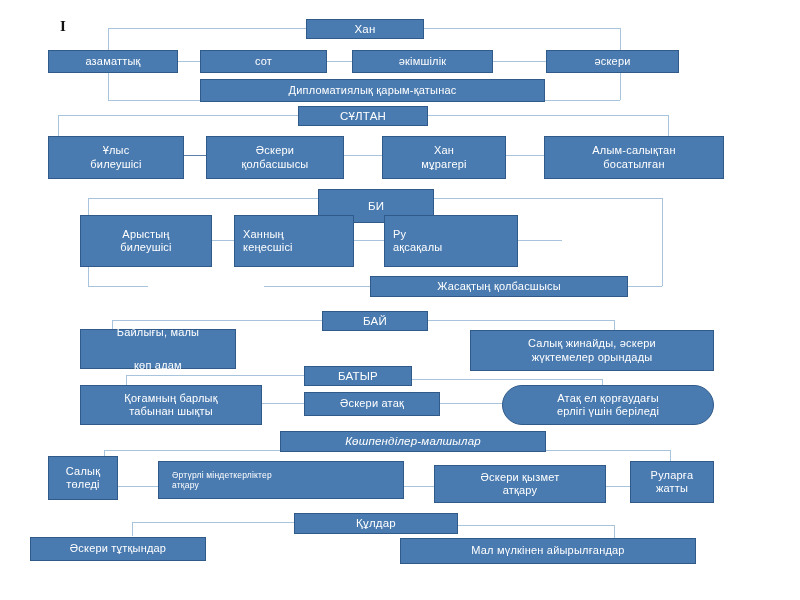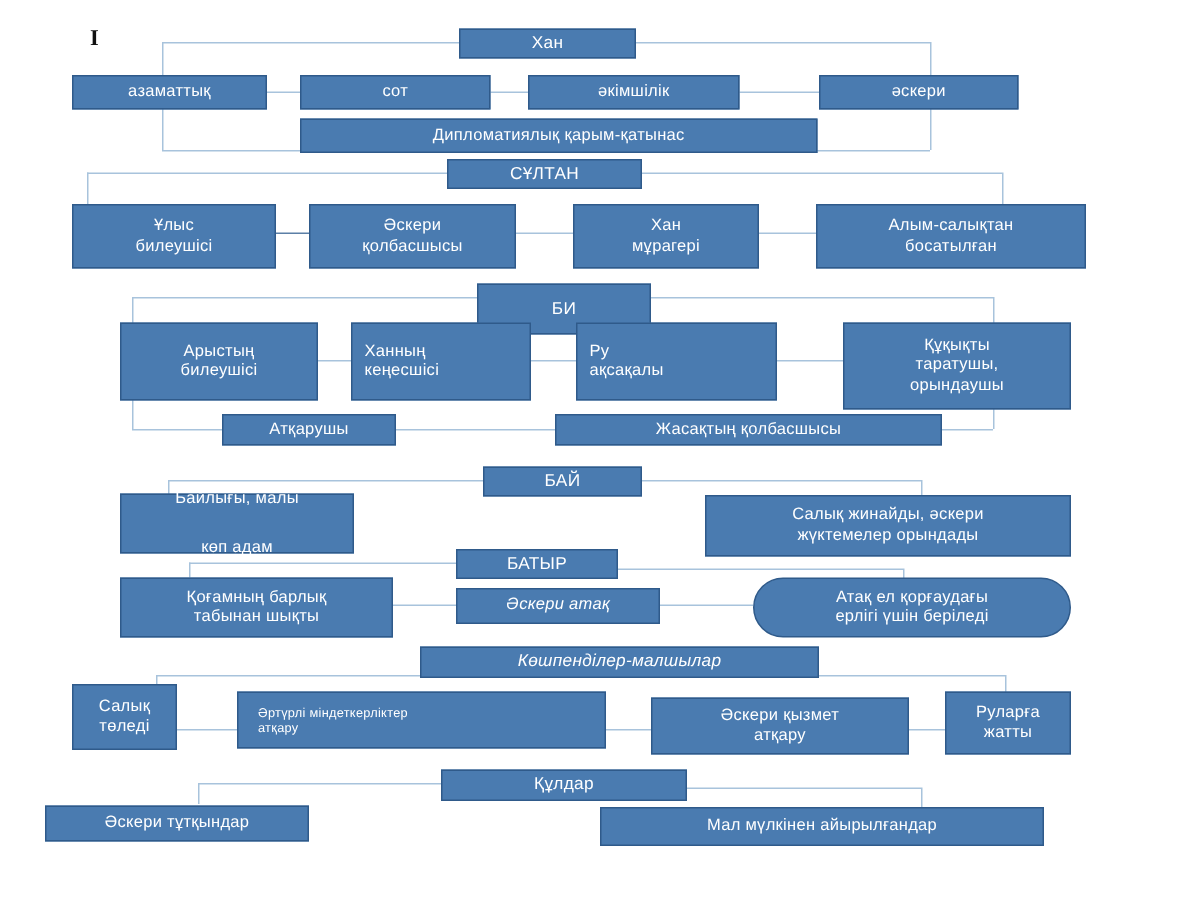--- a/index.html
+++ b/index.html
@@ -129,26 +129,20 @@
     <span>билеушісі</span>
   </div>
   <div class="node left" style="left:234px; top:215px; width:120px; height:52px; flex-direction:column; align-items:flex-start; justify-content:center;">
     <span>Ханның</span>
     <span>кеңесшісі</span>
   </div>
   <div class="node left" style="left:384px; top:215px; width:134px; height:52px; flex-direction:column; align-items:flex-start; justify-content:center;">
     <span>Ру</span>
     <span>ақсақалы</span>
   </div>
-  <div class="node" style="left:562px; top:215px; width:152px; height:58px; flex-direction:column;">
-    <span>Құқықты</span>
-    <span>таратушы,</span>
-    <span>орындаушы</span>
-  </div>
-  <div class="node" style="left:148px; top:276px; width:116px; height:21px;">Атқарушы</div>
   <div class="node" style="left:370px; top:276px; width:258px; height:21px;">Жасақтың қолбасшысы</div>
 
   <div class="ln h" style="left:112px; top:320px; width:210px;"></div>
   <div class="ln h" style="left:428px; top:320px; width:186px;"></div>
   <div class="ln v" style="left:112px; top:320px; height:10px;"></div>
   <div class="ln v" style="left:614px; top:320px; height:10px;"></div>
 
   <div class="node hdr" style="left:322px; top:311px; width:106px; height:20px;">БАЙ</div>
 
   <div class="node" style="left:80px; top:329px; width:156px; height:40px; flex-direction:column;gap:20px;">
@@ -166,21 +160,21 @@
   <div class="ln v" style="left:602px; top:379px; height:8px;"></div>
   <div class="ln h" style="left:262px; top:403px; width:42px;"></div>
   <div class="ln h" style="left:440px; top:403px; width:62px;"></div>
 
   <div class="node hdr" style="left:304px; top:366px; width:108px; height:20px;">БАТЫР</div>
 
   <div class="node" style="left:80px; top:385px; width:182px; height:40px; flex-direction:column;">
     <span>Қоғамның барлық</span>
     <span>табынан шықты</span>
   </div>
-  <div class="node" style="left:304px; top:392px; width:136px; height:24px;font-style:italic;">Әскери атақ</div>
+  <div class="node" style="left:304px; top:392px; width:136px; height:24px;">Әскери атақ</div>
   <div class="node" style="left:502px; top:385px; width:212px; height:40px; flex-direction:column;border-radius:20px;">
     <span>Атақ ел қорғаудағы</span>
     <span>ерлігі үшін беріледі</span>
   </div>
 
   <div class="ln h" style="left:104px; top:450px; width:176px;"></div>
   <div class="ln h" style="left:546px; top:450px; width:124px;"></div>
   <div class="ln v" style="left:104px; top:450px; height:12px;"></div>
   <div class="ln v" style="left:670px; top:450px; height:12px;"></div>
   <div class="ln h" style="left:118px; top:486px; width:40px;"></div>

